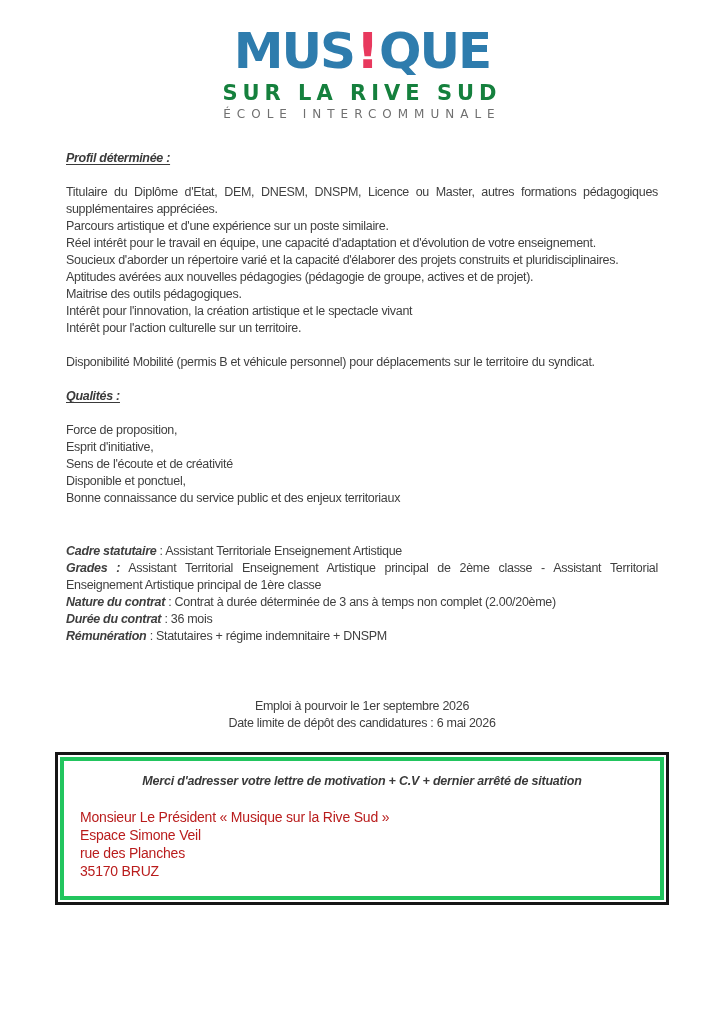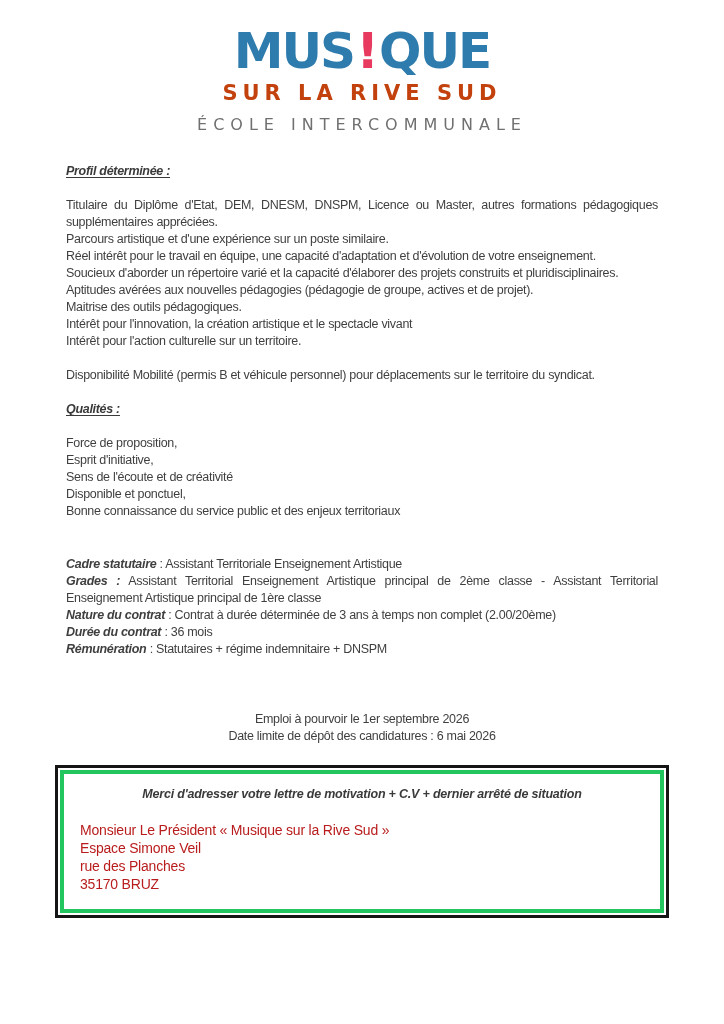--- a/index.html
+++ b/index.html
@@ -36,29 +36,29 @@
   }
   .logo-main .excl {
     color: #e8395e;
     padding: 0 2px;
   }
   .logo-sub {
     font-family: "DejaVu Sans", sans-serif;
     font-weight: bold;
     font-size: 21px;
     letter-spacing: 5px;
-    color: #c2410c;
+    color: #15803d;
     margin-top: 4px;
   }
   .logo-tag {
     font-family: "DejaVu Sans", sans-serif;
-    font-size: 16px;
+    font-size: 12px;
     letter-spacing: 6px;
     color: #707070;
-    margin-top: 13px;
+    margin-top: 4px;
   }
 
   
   .content {
     margin: 0 66px;
     width: 592px;
     font-size: 12.5px;
     letter-spacing: -0.3px;
     line-height: 17px;
   }

